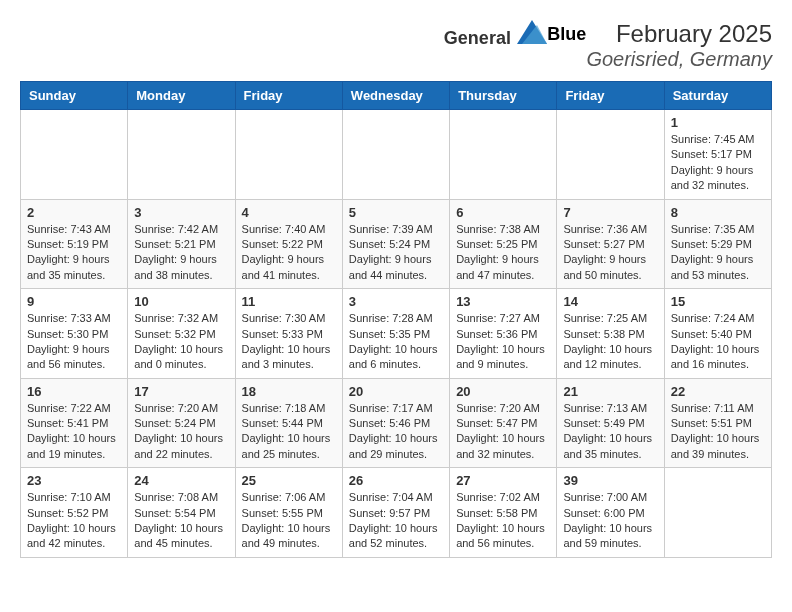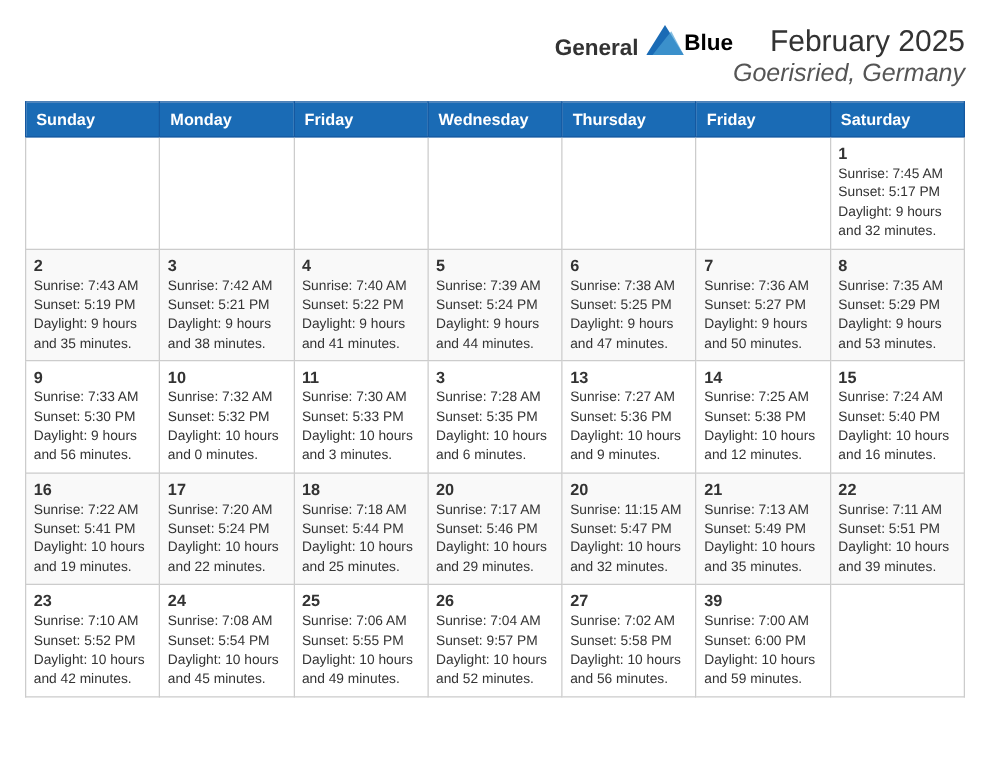--- a/index.html
+++ b/index.html
@@ -246,21 +246,21 @@
 Daylight: 10 hours and 25 minutes.</div>
         </td>
         <td>
           <span class="day-number">20</span>
           <div class="day-info">Sunrise: 7:17 AM
 Sunset: 5:46 PM
 Daylight: 10 hours and 29 minutes.</div>
         </td>
         <td>
           <span class="day-number">20</span>
-          <div class="day-info">Sunrise: 11:15 AM
+          <div class="day-info">Sunrise: 7:20 AM
 Sunset: 5:47 PM
 Daylight: 10 hours and 32 minutes.</div>
         </td>
         <td>
           <span class="day-number">21</span>
           <div class="day-info">Sunrise: 7:13 AM
 Sunset: 5:49 PM
 Daylight: 10 hours and 35 minutes.</div>
         </td>
         <td>

